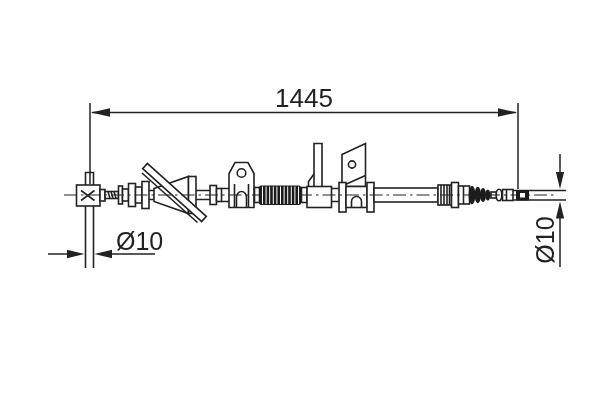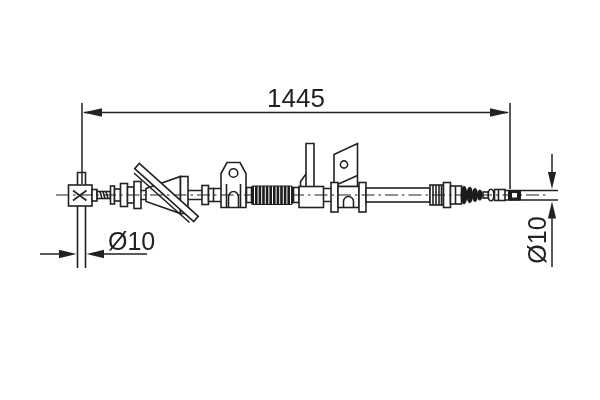--- a/index.html
+++ b/index.html
@@ -9,20 +9,21 @@
     height: 400px;
     background: #ffffff;
     overflow: hidden;
     font-family: "Liberation Sans", sans-serif;
   }
   #stage {
     position: relative;
     width: 500px;
     height: 400px;
     background: #ffffff;
+    margin-left: 8px;
   }
   svg { display: block; }
   .part  { fill: #ffffff; stroke: #222222; stroke-width: 1.6; stroke-linejoin: miter; }
   .pline { fill: none;    stroke: #222222; stroke-width: 1.6; }
   .dark  { fill: #1c1c1c; stroke: none; }
   .hair  { stroke: #ffffff; stroke-width: 1; fill: none; }
   .dim   { stroke: #222222; stroke-width: 1.5; fill: none; }
   .arrow { fill: #222222; stroke: none; }
   .cline { stroke: #222222; stroke-width: 1.2; fill: none; }
   .dimtext  { fill: #222222; font-size: 26px; }

